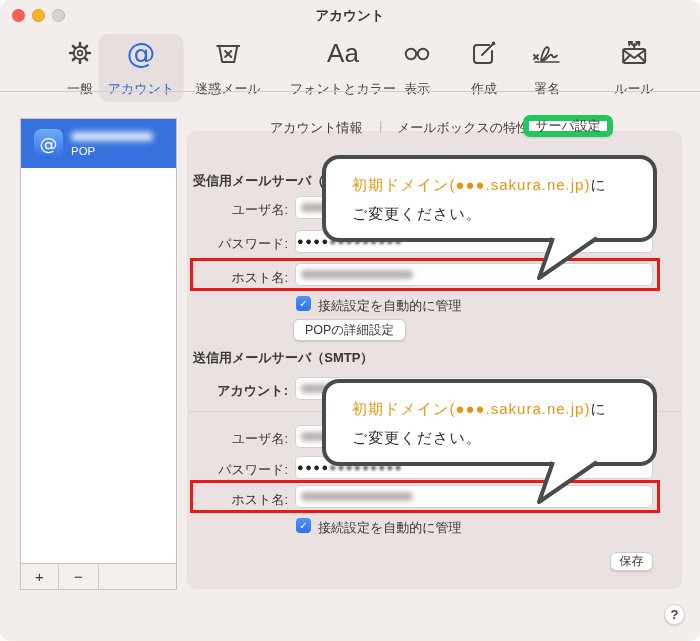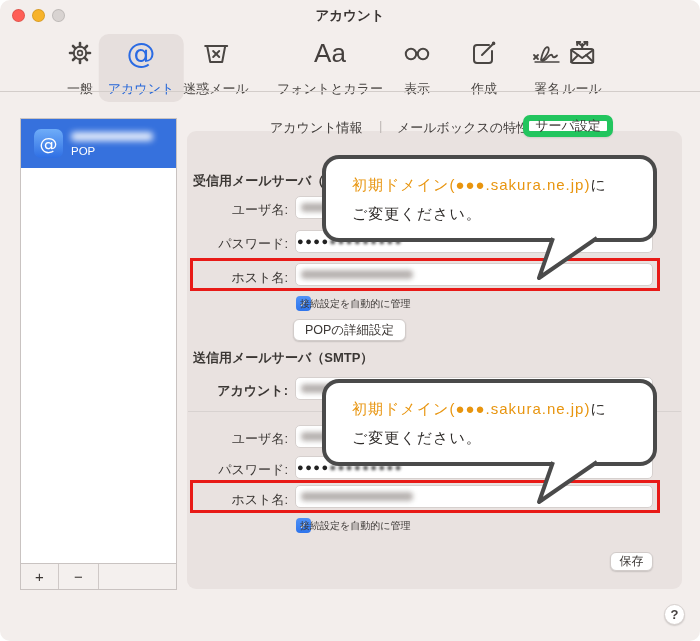--- a/index.html
+++ b/index.html
@@ -47,21 +47,21 @@
 
   
   .sec-head { position:absolute; font-size:13px; font-weight:bold; color:#3b3734; white-space:nowrap; }
   .row-label { position:absolute; left:178px; width:110px; text-align:right; font-size:13px; color:#3b3734; white-space:nowrap; }
   .field { position:absolute; left:295px; width:358px; height:23px; background:#ffffff; border:1px solid #d6d0ce; border-radius:5px; }
   .blurbar { position:absolute; height:9px; border-radius:4px; background:#a6a09d; opacity:.8; filter:blur(2.6px); }
   .dots { position:absolute; left:297px; font-size:11px; letter-spacing:1.5px; color:#222; }
   .dots .blurred { filter:blur(1.8px); opacity:.85; }
   .checkbox { position:absolute; left:296px; width:15px; height:15px; border-radius:4px; background:linear-gradient(#4f92f7,#2e74ec); }
   .checkbox::after { content:"✓"; position:absolute; left:0; top:0; width:15px; height:15px; display:flex; align-items:center; justify-content:center; color:#fff; font-size:10px; font-weight:bold; }
-  .chk-label { position:absolute; left:300px; font-size:10px; color:#3b3734; white-space:nowrap; }
+  .chk-label { position:absolute; left:318px; font-size:13px; color:#3b3734; white-space:nowrap; }
   .small-btn { position:absolute; background:#ffffff; border:1px solid #d2cccA; border-radius:6px; box-shadow:0 1px 1.5px rgba(0,0,0,.14); display:flex; align-items:center; justify-content:center; font-size:12.5px; color:#3b3734; }
   .divider-line { position:absolute; left:188px; top:411px; width:493px; height:1px; background:#d8d2d0; }
 
   
   .red-rect { position:absolute; left:190px; width:470px; height:33px; border:3px solid #e81a17; z-index:3; }
 
   
   .bubble { position:absolute; left:322px; width:335px; height:87px; background:#ffffff; border:4px solid #4a4a4a; border-radius:17px; z-index:5;text-decoration:underline; }
   .bubble-text { position:absolute; left:26px; top:11px; font-size:15px; line-height:29px; letter-spacing:1px; color:#2e2b29; white-space:nowrap; }
   .bubble-text .orange { color:#e8950f; }
@@ -103,33 +103,33 @@
     <div class="tb-label">一般</div>
   </div>
 
   <div class="tb-item sel" style="left:141px;">
     <div class="tb-icon">
         <span class="at-glyph">@</span>
       </div>
     <div class="tb-label">アカウント</div>
   </div>
 
-  <div class="tb-item" style="left:216px;">
+  <div class="tb-item" style="left:228px;">
     <div class="tb-icon">
       <svg width="28" height="28" viewBox="0 0 28 28" fill="none" stroke="#4a4643" stroke-width="2" stroke-linecap="round" stroke-linejoin="round">
         <path d="M3,7 H25"></path>
           <path d="M5,7 L8,23 H20 L23,7 Z"></path>
         <path d="M11,12 L17,18"></path>
           <path d="M17,12 L11,18"></path>
       </svg>
     </div>
     <div class="tb-label">迷惑メール</div>
   </div>
 
-  <div class="tb-item" style="left:330px;">
+  <div class="tb-item" style="left:343px;">
     <div class="tb-icon">
         <span class="aa-glyph">Aa</span>
       </div>
     <div class="tb-label">フォントとカラー</div>
   </div>
 
   <div class="tb-item" style="left:417px;">
     <div class="tb-icon">
       <svg width="30" height="28" viewBox="0 0 30 28" fill="none" stroke="#4a4643" stroke-width="2">
         <circle cx="9" cy="15" r="5.2"></circle>
@@ -156,21 +156,21 @@
       <svg width="32" height="28" viewBox="0 0 32 28" fill="none" stroke="#4a4643" stroke-width="1.8" stroke-linecap="round">
         <path d="M3,16 L7,20"></path>
           <path d="M7,16 L3,20"></path>
         <path d="M10,21 C12,10 16,6 17.5,9 C19,12 14,19 11.5,21 C9.5,22.8 14,22 17,18 C19,15.5 21,15 21.5,17 C22,19 24,18.5 26,16.5"></path>
         <path d="M4,23 H28" stroke-width="1.4"></path>
       </svg>
     </div>
     <div class="tb-label">署名</div>
   </div>
 
-  <div class="tb-item" style="left:582px;">
+  <div class="tb-item" style="left:634px;">
     <div class="tb-icon">
       <svg width="30" height="28" viewBox="0 0 30 28" fill="none" stroke="#4a4643" stroke-width="2" stroke-linecap="round" stroke-linejoin="round">
         <rect x="4" y="10" width="22" height="14" rx="2"></rect>
         <path d="M4,11 L15,19 L26,11"></path>
           <path d="M4,23 L11,16"></path>
           <path d="M26,23 L19,16"></path>
         <path d="M15,9 V5"></path>
           <path d="M15,7 L10,3"></path>
           <path d="M10,3 L10,6"></path>
           <path d="M10,3 L13,3"></path>

